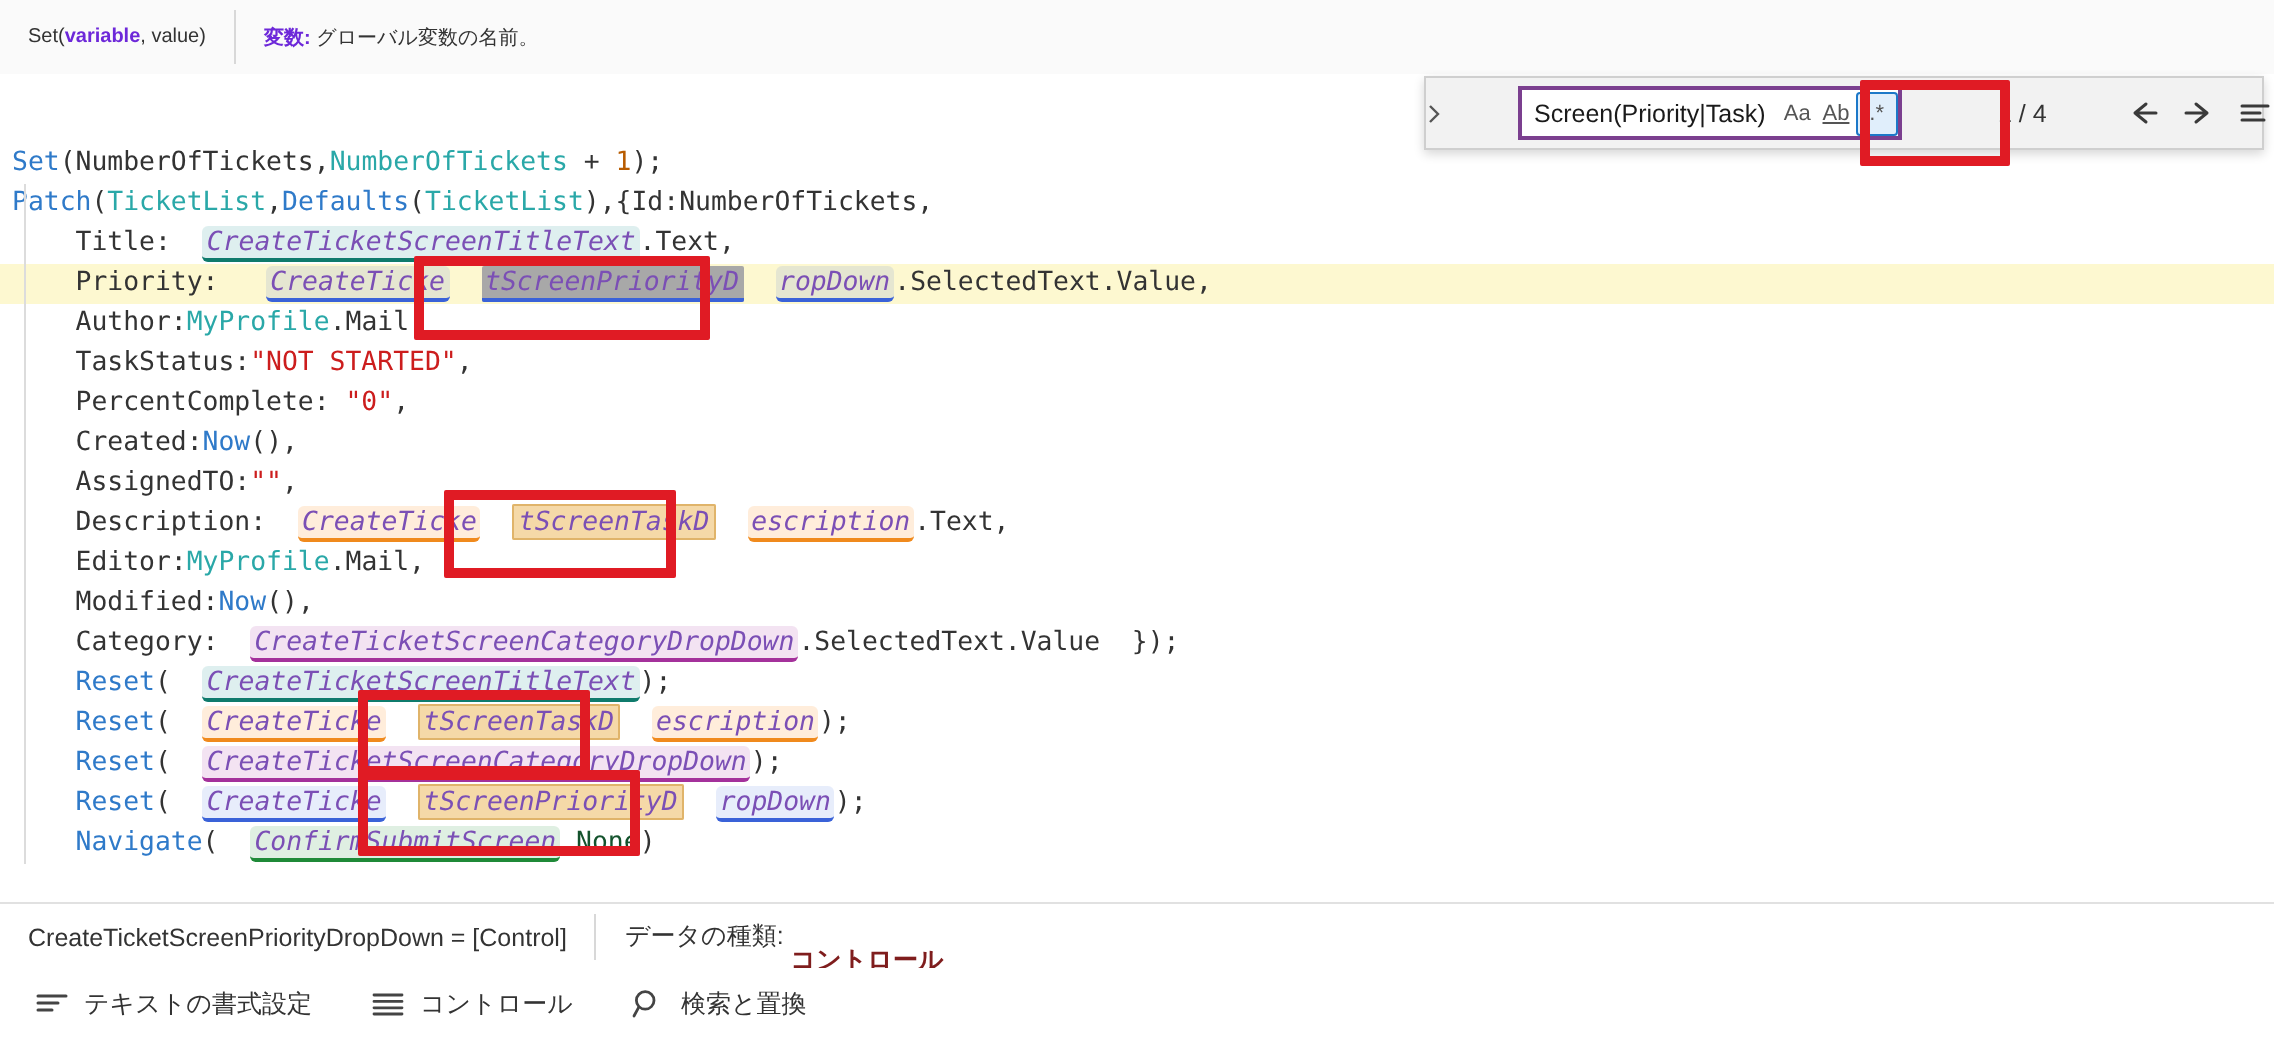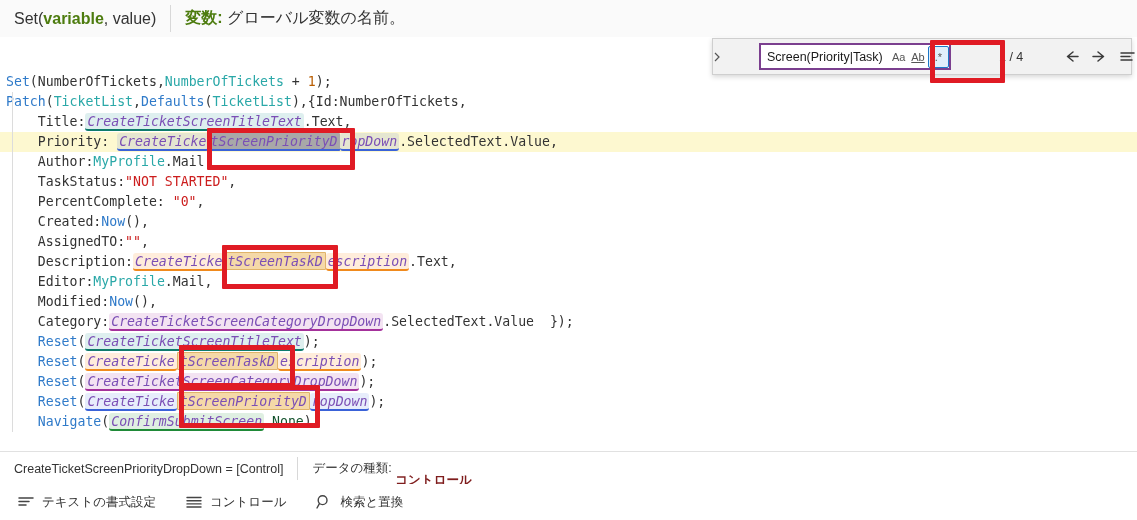--- a/index.html
+++ b/index.html
@@ -14,24 +14,24 @@
 
   
   #formula-info-bar{
     position:absolute;left:0;top:0;width:1137px;height:37px;
     background:#fafafa;
     border-bottom:1px solid #e1e1e1;
     display:flex;align-items:center;
   }
   .fi-cell{
     height:37px;display:flex;align-items:center;
-    padding:0 14px;font-size:16px;color:#333;white-space:nowrap;
+    padding:0 14px;font-size:10px;color:#333;white-space:nowrap;
   }
   .fi-divider{width:1px;height:27px;background:#d8d8d8;}
-  .fi-b{font-weight:bold;color:#4d7c0f;}
+  .fi-b{font-weight:bold;color:#6d28d9;}
 
   
   #code-editor{
     position:absolute;left:0;top:37px;width:1137px;height:414px;
     background:#ffffff;overflow:hidden;
   }
   #code-lines{
     position:absolute;left:0;top:35px;width:1137px;
     font-family:"DejaVu Sans Mono","Liberation Mono",monospace;
     font-size:13.2px;
@@ -50,20 +50,21 @@
   .t-plain{color:#333333;}
   .t-ctrl{color:#7b4fb5;font-style:italic;}   
   .t-enum{color:#14532d;}
   .t-punct{color:#333333;}
 
   
   .pill{
     border-radius:3px;
     padding:1px 2px 0 2px;
     box-decoration-break:clone;
+    margin-left:16px;
     -webkit-box-decoration-break:clone;
   }
   .pill-teal{background:rgba(0,128,128,.13);border-bottom:2px solid #0f7b6c;}
   .pill-blue{background:rgba(60,110,220,.12);border-bottom:2px solid #3a62d8;}
   .pill-orange{background:rgba(255,150,40,.17);border-bottom:2px solid #f08a1d;}
   .pill-purple{background:rgba(170,60,160,.14);border-bottom:2px solid #a4319b;}
   .pill-green{background:rgba(40,150,60,.15);border-bottom:2px solid #1f8a38;text-align:right;}
 
   
   .match{background:#f5d9a8;border:1px solid #e0b46a;border-radius:1px;}

